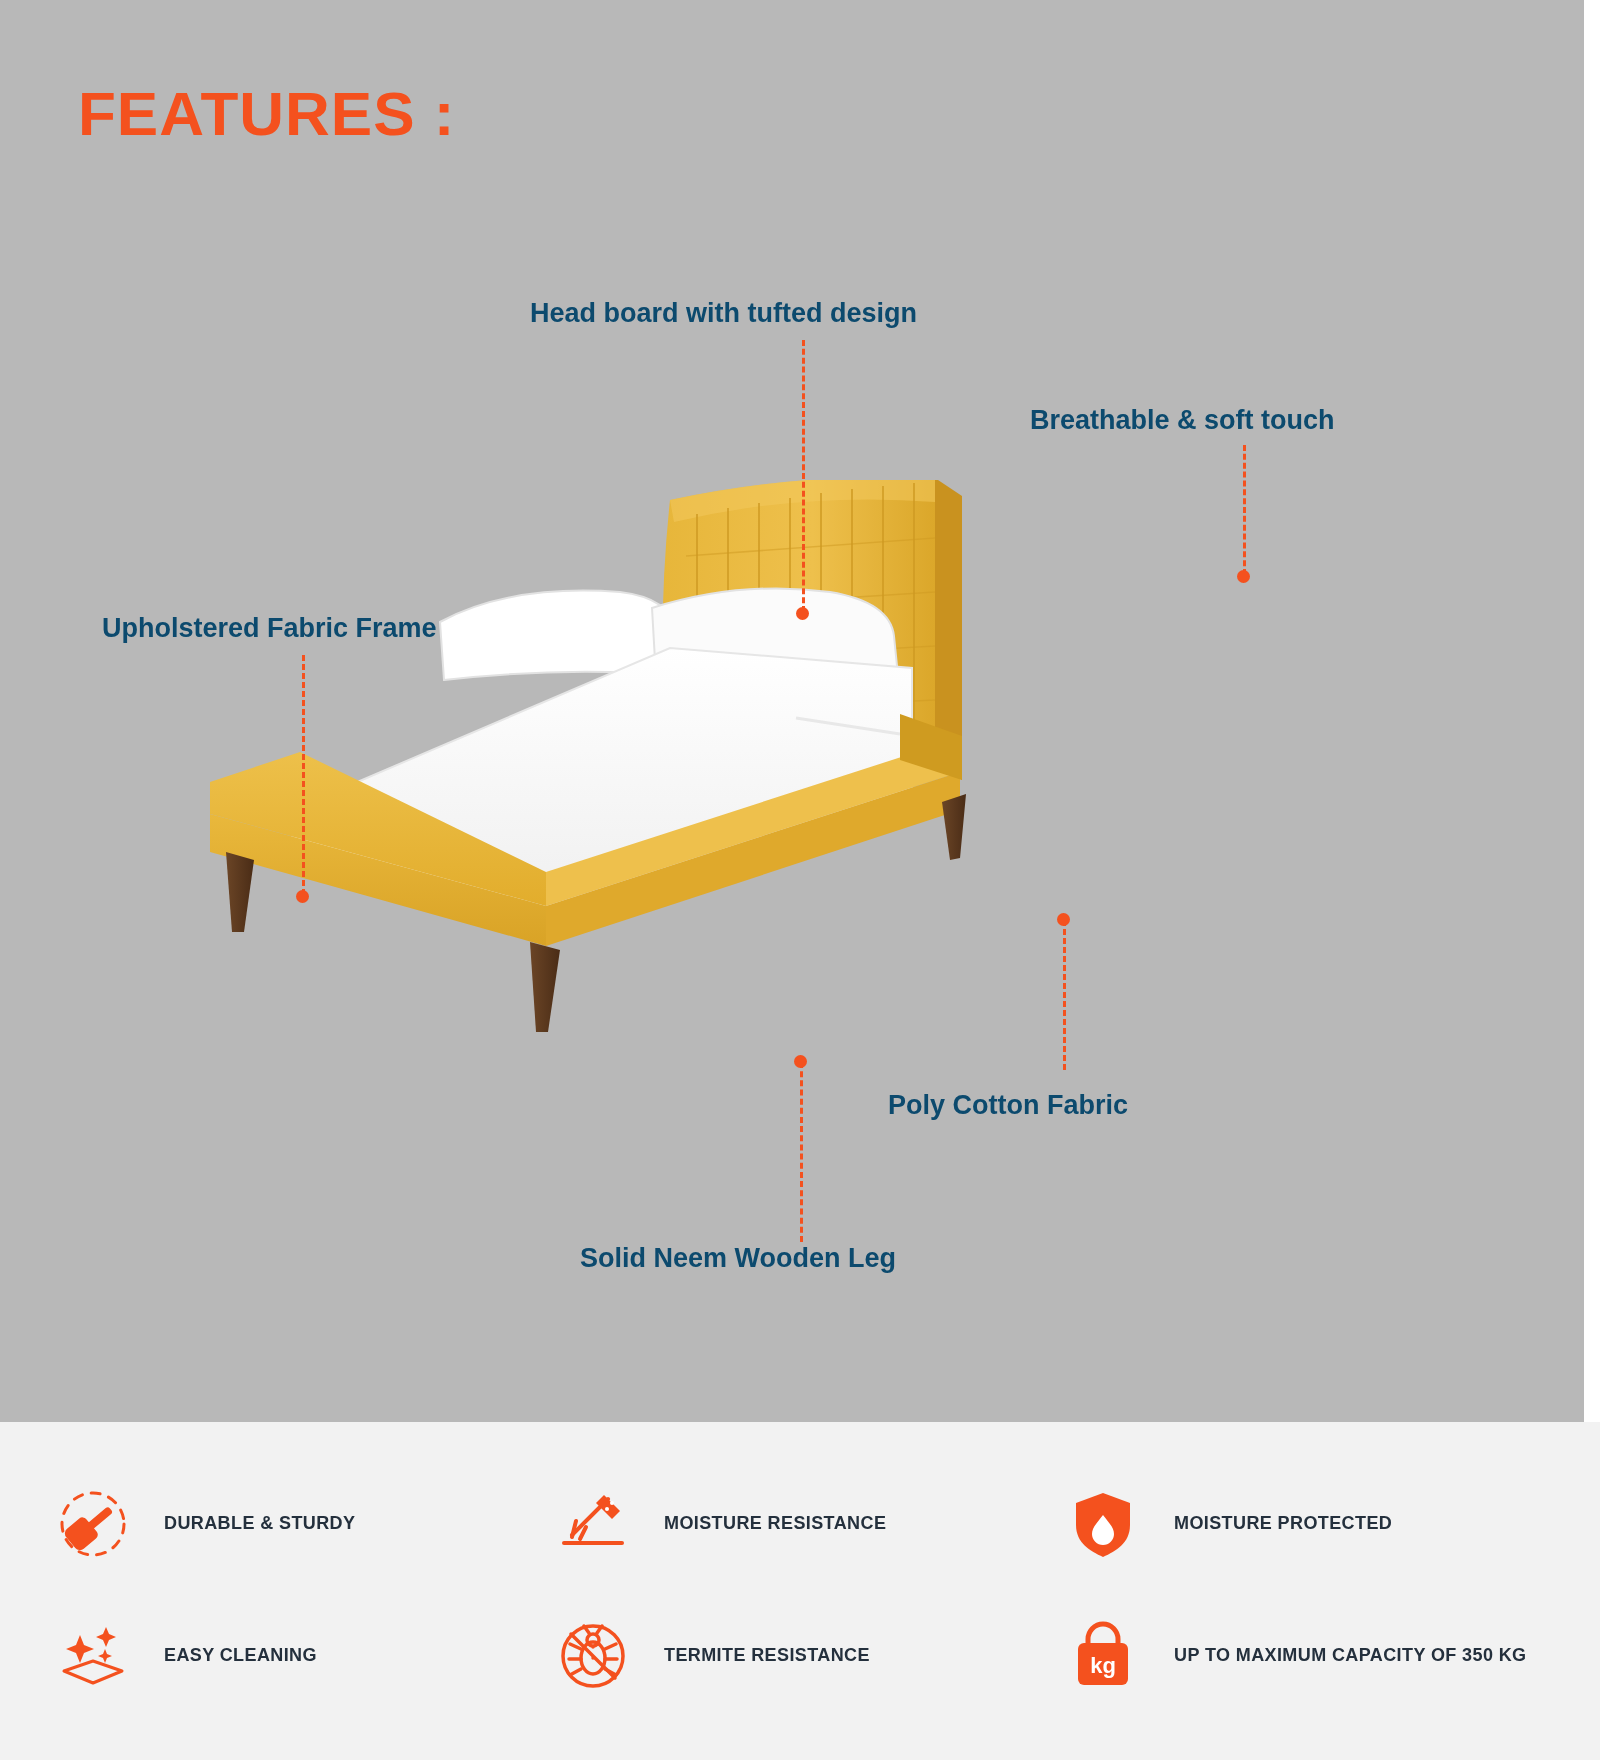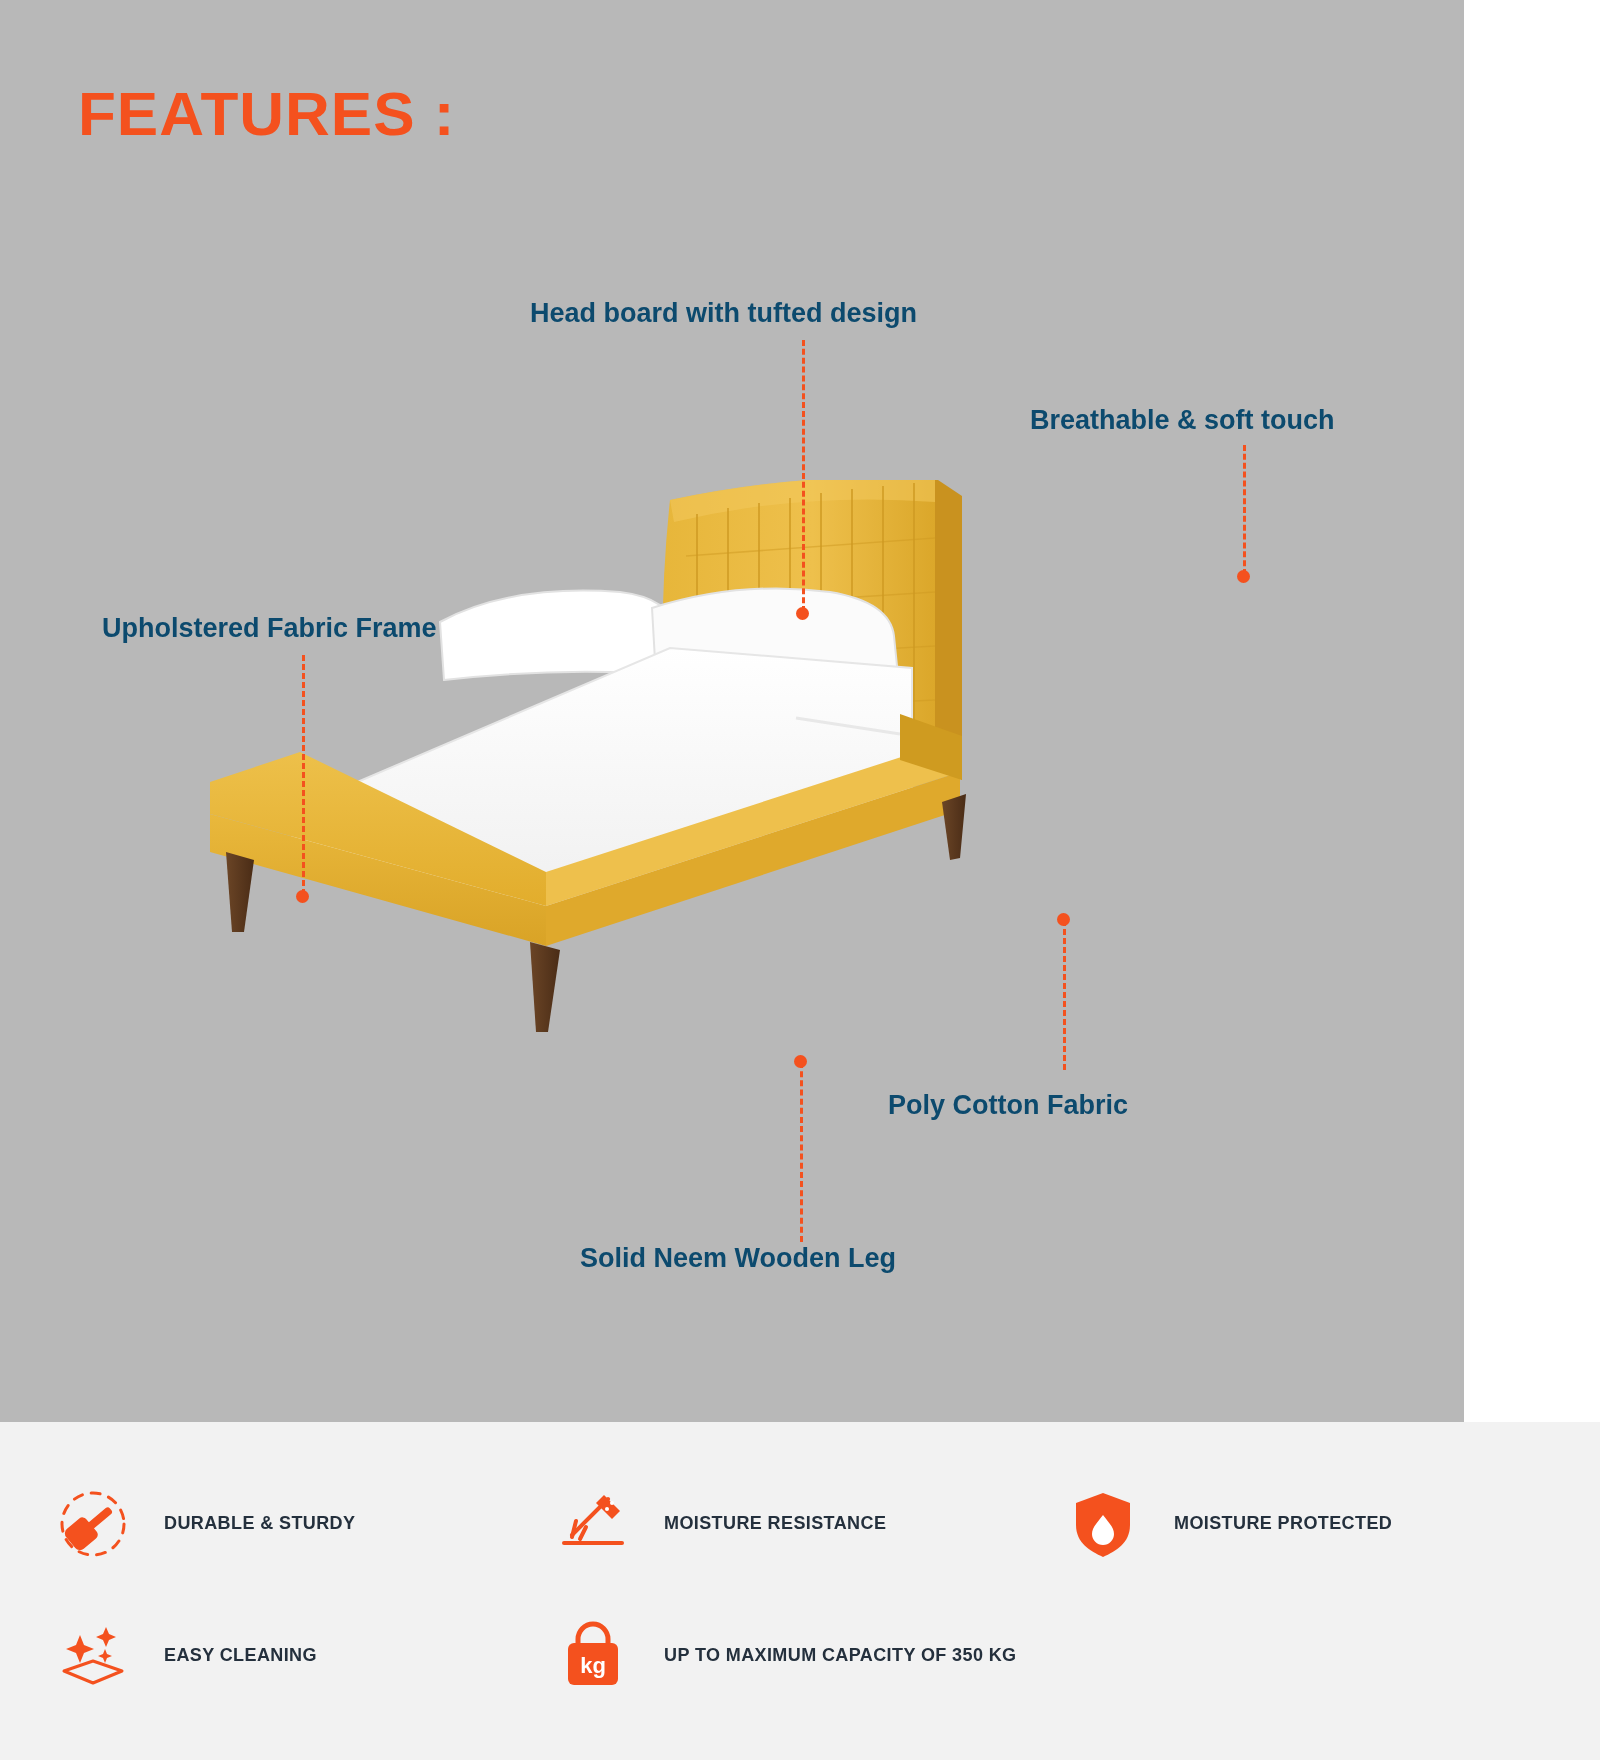--- a/index.html
+++ b/index.html
@@ -12,21 +12,21 @@
   }
   .page {
     position: relative;
     width: 1600px;
     height: 1760px;
   }
   
   .hero {
     position: absolute;
     left: 0; top: 0;
-    width: 1464px;
+    width: 1584px;
     height: 1422px;
     background: #b8b8b8;
     text-align: right;
   }
   .features-title {
     position: absolute;
     left: 78px;
     top: 78px;
     font-size: 62px;
     font-weight: bold;
@@ -287,20 +287,37 @@
           <svg width="86" height="86" viewBox="0 0 86 86">
             <path d="M43 48 L72 58 L43 70 L14 58 Z" fill="none" stroke="#f4511e" stroke-width="3" stroke-linejoin="round"></path>
             <path d="M30 22 l4 10 10 4 -10 4 -4 10 -4 -10 -10 -4 10 -4 z" fill="#f4511e"></path>
             <path d="M56 14 l3 7 7 3 -7 3 -3 7 -3 -7 -7 -3 7 -3 z" fill="#f4511e"></path>
             <path d="M55 36 l2 5 5 2 -5 2 -2 5 -2 -5 -5 -2 5 -2 z" fill="#f4511e"></path>
           </svg>
         </span>
         <span class="flabel">EASY CLEANING</span>
       </div>
 
+      <div class="feature">
+        <span class="ficon">
+          <svg width="86" height="86" viewBox="0 0 86 86">
+            <g fill="none" stroke="#f4511e" stroke-width="3.5" stroke-linecap="round">
+              <ellipse cx="43" cy="45" rx="12" ry="16"></ellipse>
+              <circle cx="43" cy="27" r="6"></circle>
+              <path d="M39 20 l-5 -7 M47 20 l5 -7"></path>
+              <path d="M31 36 l-11 -5 M31 46 l-12 0 M31 56 l-11 6"></path>
+              <path d="M55 36 l11 -5 M55 46 l12 0 M55 56 l11 6"></path>
+              <path d="M43 34 h0 M43 45 h0"></path>
+              <circle cx="43" cy="43" r="30"></circle>
+              <path d="M21 21 L65 65"></path>
+            </g>
+          </svg>
+        </span>
+        <span class="flabel">TERMITE RESISTANCE</span>
+      </div>
 
       <div class="feature">
         <span class="ficon">
           <svg width="86" height="86" viewBox="0 0 86 86">
             <path d="M28 30 v-4 a15 15 0 0 1 30 0 v4" fill="none" stroke="#f4511e" stroke-width="5"></path>
             <rect x="18" y="30" width="50" height="42" rx="6" fill="#f4511e"></rect>
             <text x="43" y="60" font-family="Liberation Sans, sans-serif" font-size="22" font-weight="bold" fill="#ffffff" text-anchor="middle">kg</text>
           </svg>
         </span>
         <span class="flabel">UP TO MAXIMUM CAPACITY OF 350 KG</span>

